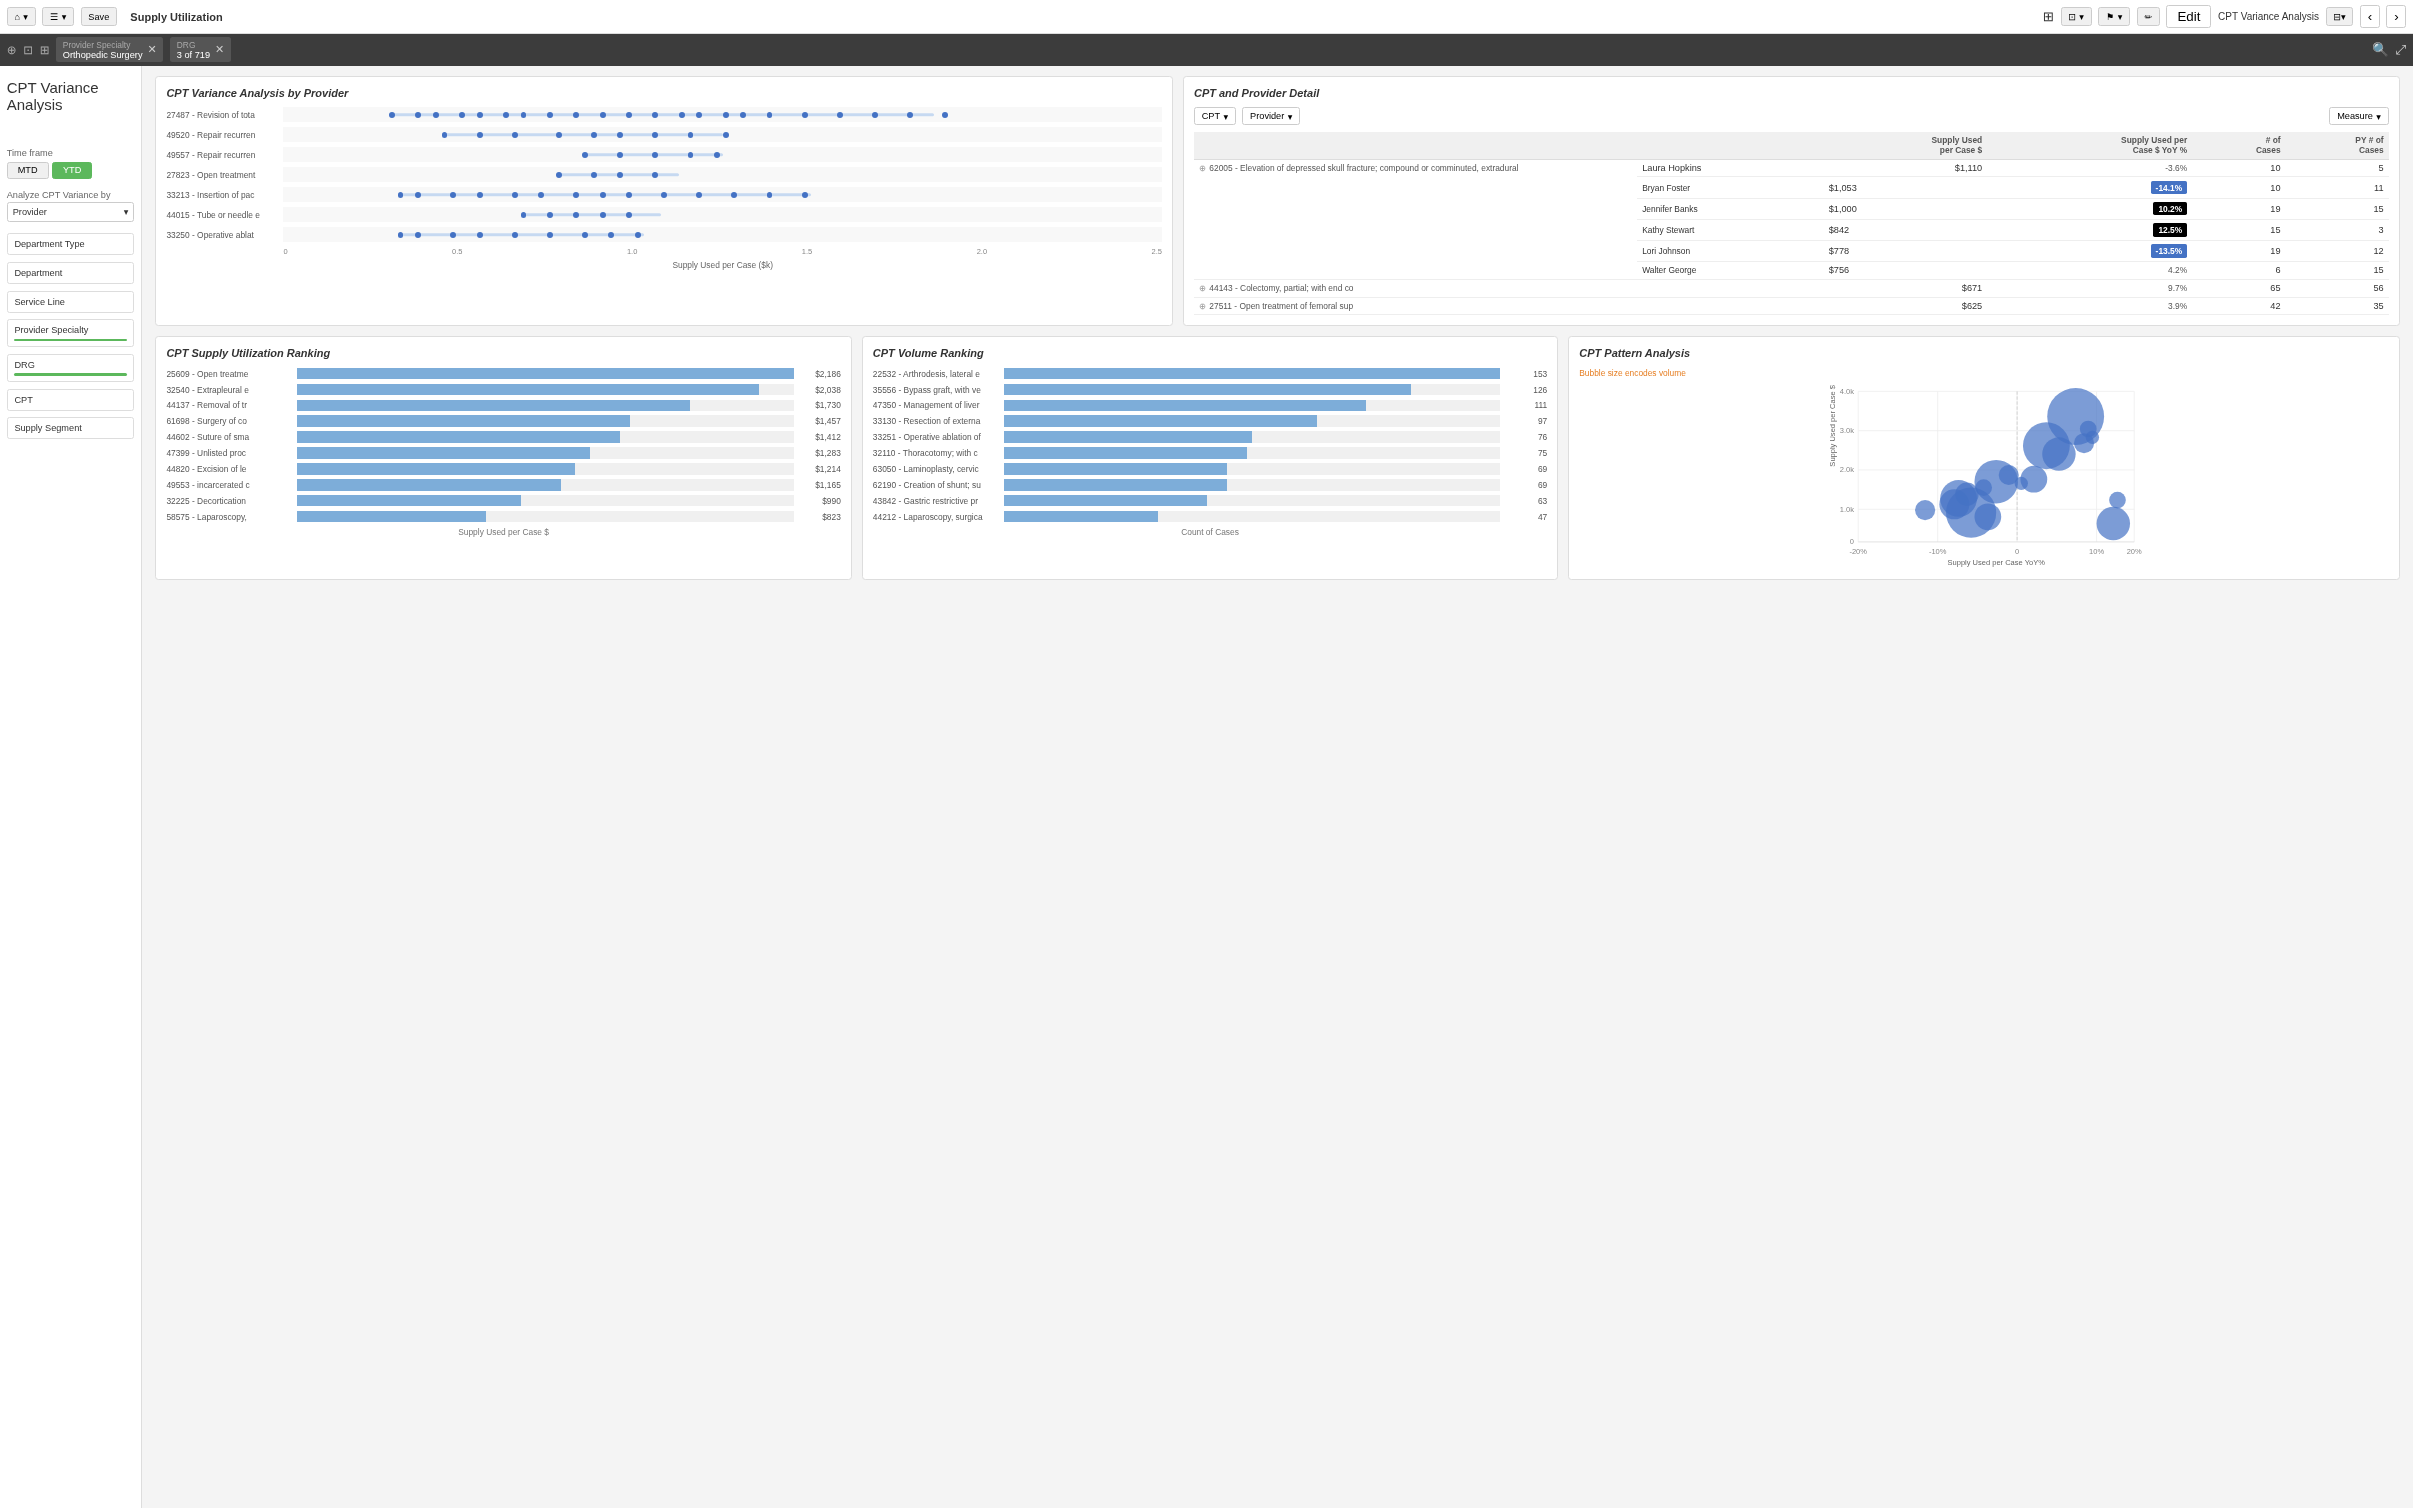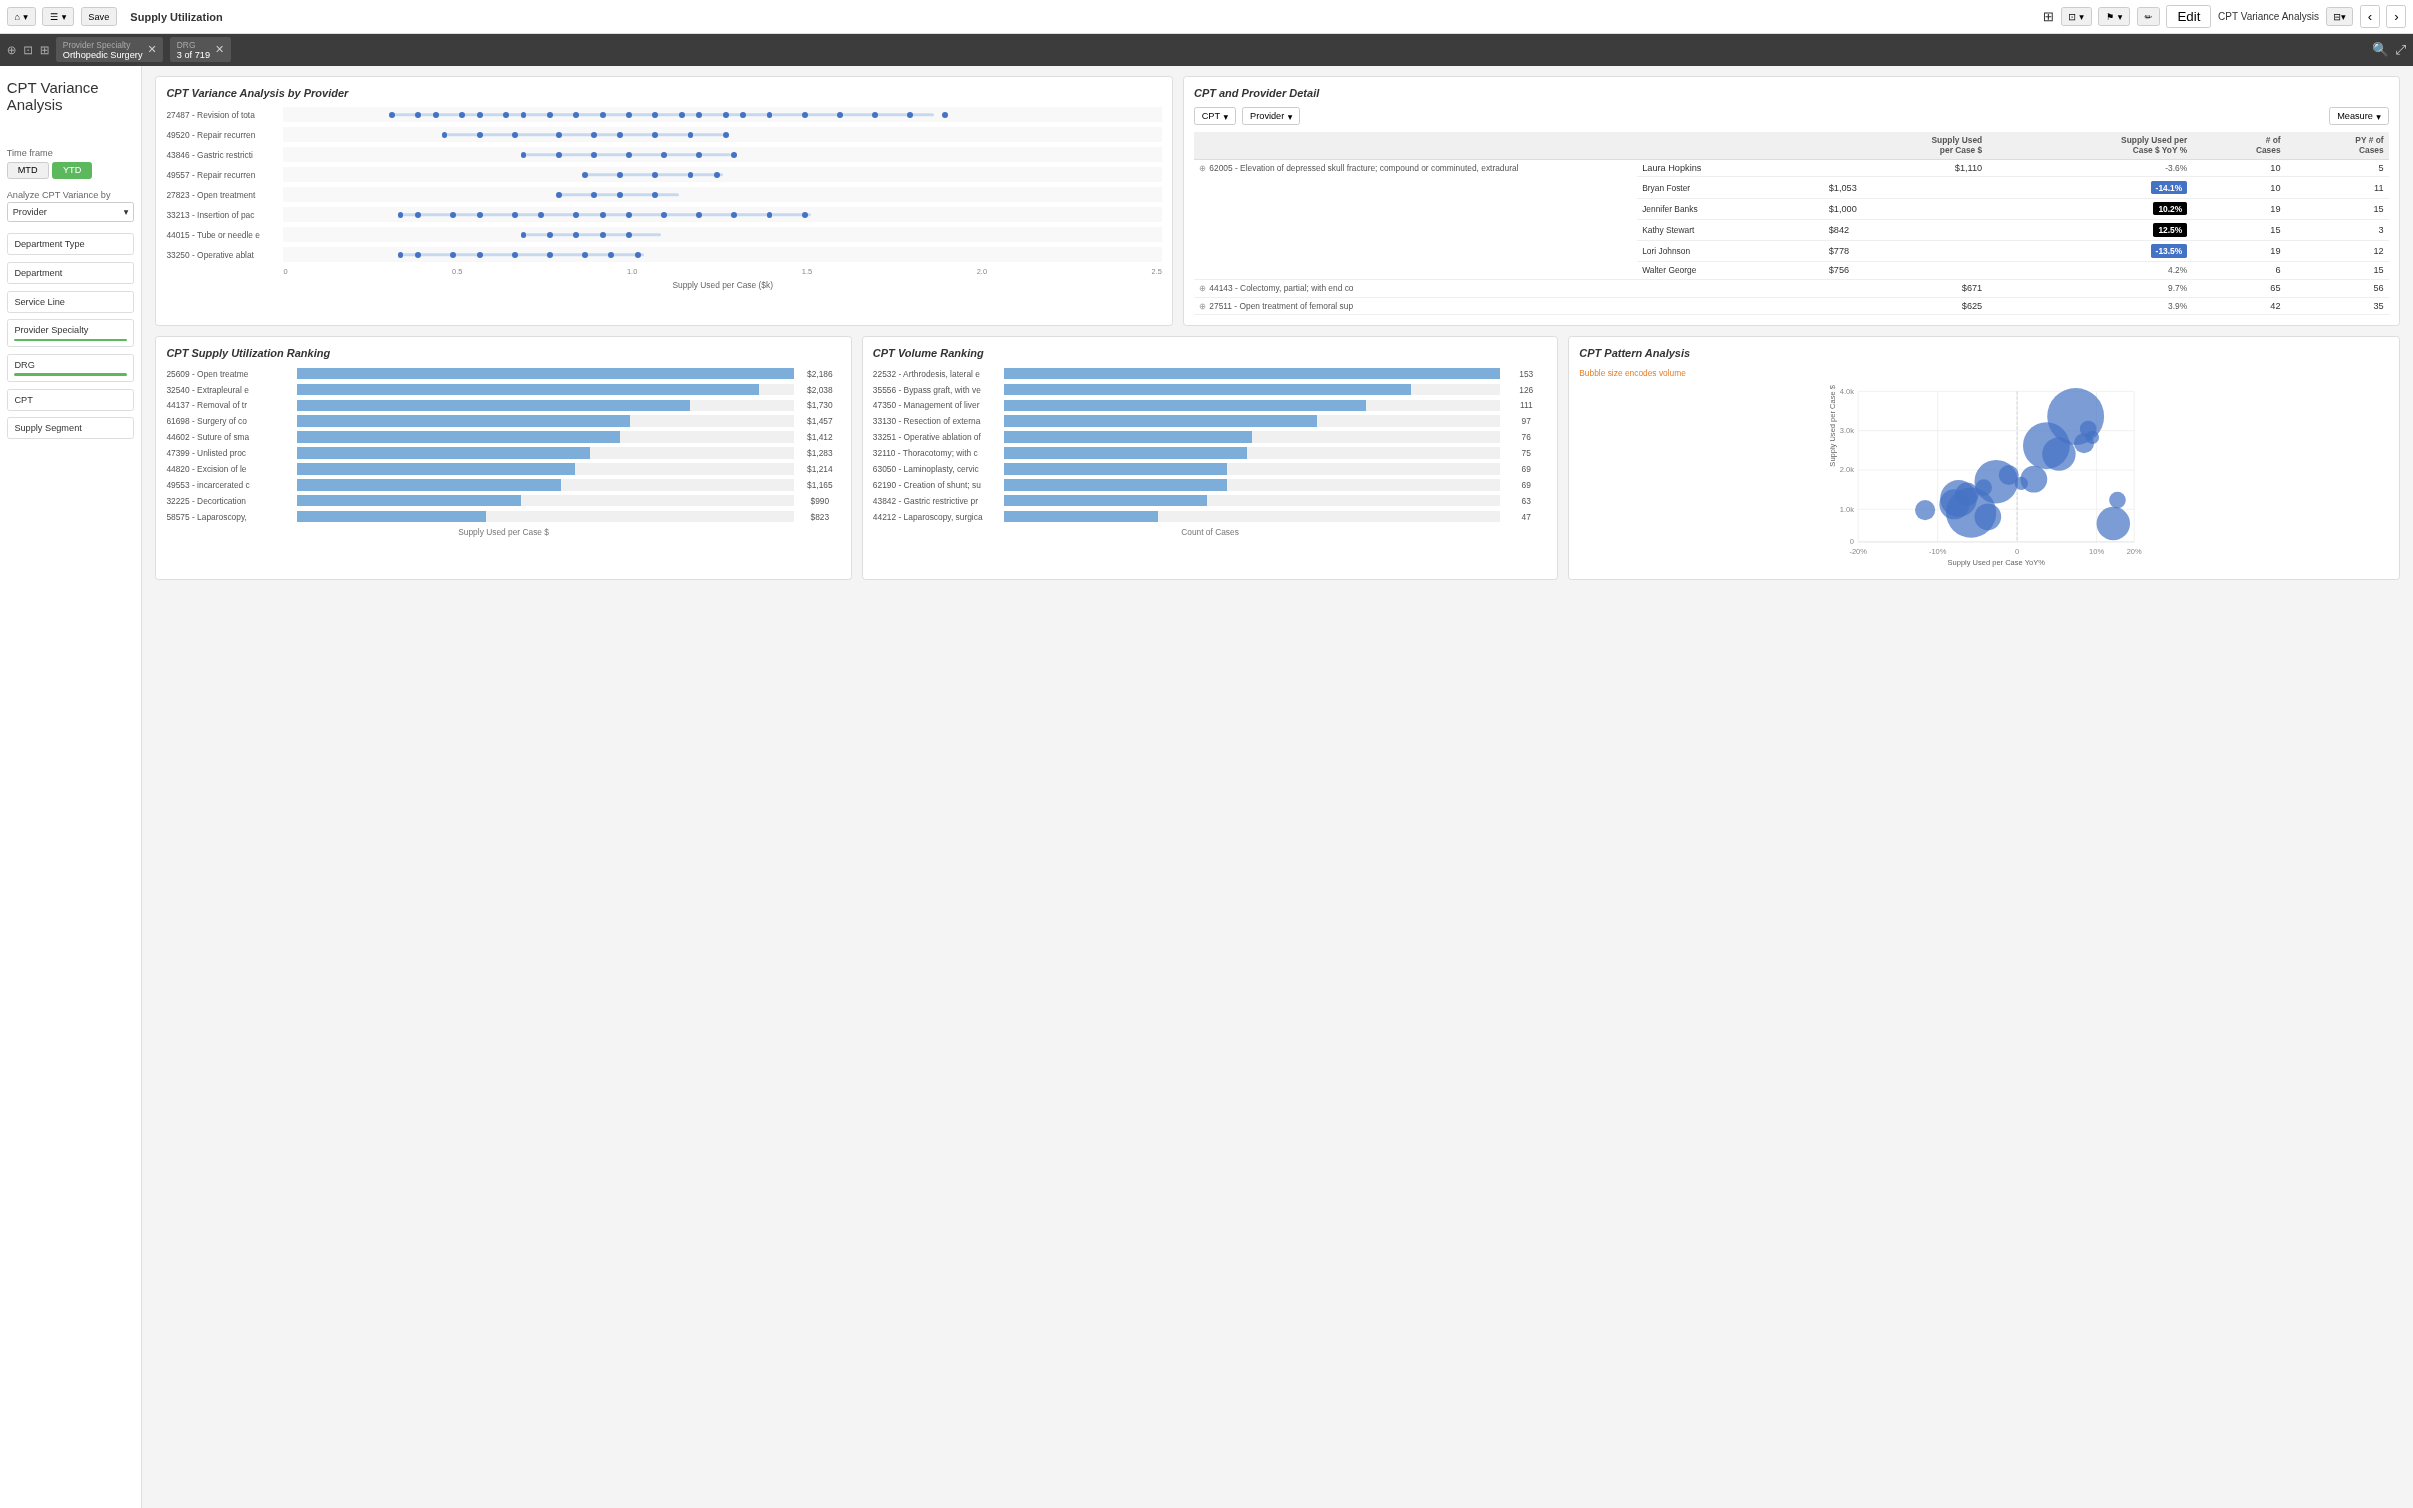--- a/index.html
+++ b/index.html
@@ -107,21 +107,21 @@
     .bottom-row { display: flex; gap: 10px; }
     .bottom-card { background: #fff; border: 0.8px solid #ddd; border-radius: 3.4px; padding: 10px; }
     .ranking-card { flex: 1; }
     .pattern-card { flex: 1.2; }
 
     
     .ranking-row { display: flex; align-items: center; margin-bottom: 4.2px; }
     .ranking-label { width: 126px; font-size: 8.4px; color: #555; white-space: nowrap; overflow: hidden; text-overflow: ellipsis; flex-shrink: 0; }
     .ranking-bar-container { flex: 1; height: 11.7px; background: #f0f0f0; position: relative; margin: 0 5px; }
     .ranking-bar { height: 100%; background: #7dadd9; }
-    .ranking-value { font-size: 8.4px; color: #555; white-space: nowrap; min-width: 42px; text-align: center; }
+    .ranking-value { font-size: 8.4px; color: #555; white-space: nowrap; min-width: 42px; text-align: right; }
     .ranking-axis-label { font-size: 8.4px; color: #777; text-align: center; margin-top: 3.4px; }
 
     
     .bubble-chart { position: relative; }
     .bubble-subtitle { font-size: 8.4px; color: #e67e22; margin-bottom: 5px; }
 
     
     ::-webkit-scrollbar { width: 5px; height: 5px; }
     ::-webkit-scrollbar-thumb { background: #ccc; border-radius: 2.5px; }
   </style>
@@ -278,33 +278,20 @@
                 <div class="dot" style="left:26%"></div>
               <div class="dot" style="left:31%"></div>
                 <div class="dot" style="left:35%"></div>
                 <div class="dot" style="left:38%"></div>
               <div class="dot" style="left:42%"></div>
                 <div class="dot" style="left:46%"></div>
                 <div class="dot" style="left:50%"></div>
             </div>
           </div>
 
-          <div class="dot-row">
-            <div class="dot-row-label">43846 - Gastric restricti</div>
-            <div class="dot-row-chart">
-              <div class="dot-range-line" style="left:27%;width:24%;"></div>
-              <div class="dot" style="left:27%"></div>
-                <div class="dot" style="left:31%"></div>
-                <div class="dot" style="left:35%"></div>
-              <div class="dot" style="left:39%"></div>
-                <div class="dot" style="left:43%"></div>
-                <div class="dot" style="left:47%"></div>
-              <div class="dot" style="left:51%"></div>
-            </div>
-          </div>
 
           <div class="dot-row">
             <div class="dot-row-label">49557 - Repair recurren</div>
             <div class="dot-row-chart">
               <div class="dot-range-line" style="left:34%;width:16%;"></div>
               <div class="dot" style="left:34%"></div>
                 <div class="dot" style="left:38%"></div>
                 <div class="dot" style="left:42%"></div>
               <div class="dot" style="left:46%"></div>
                 <div class="dot" style="left:49%"></div>

